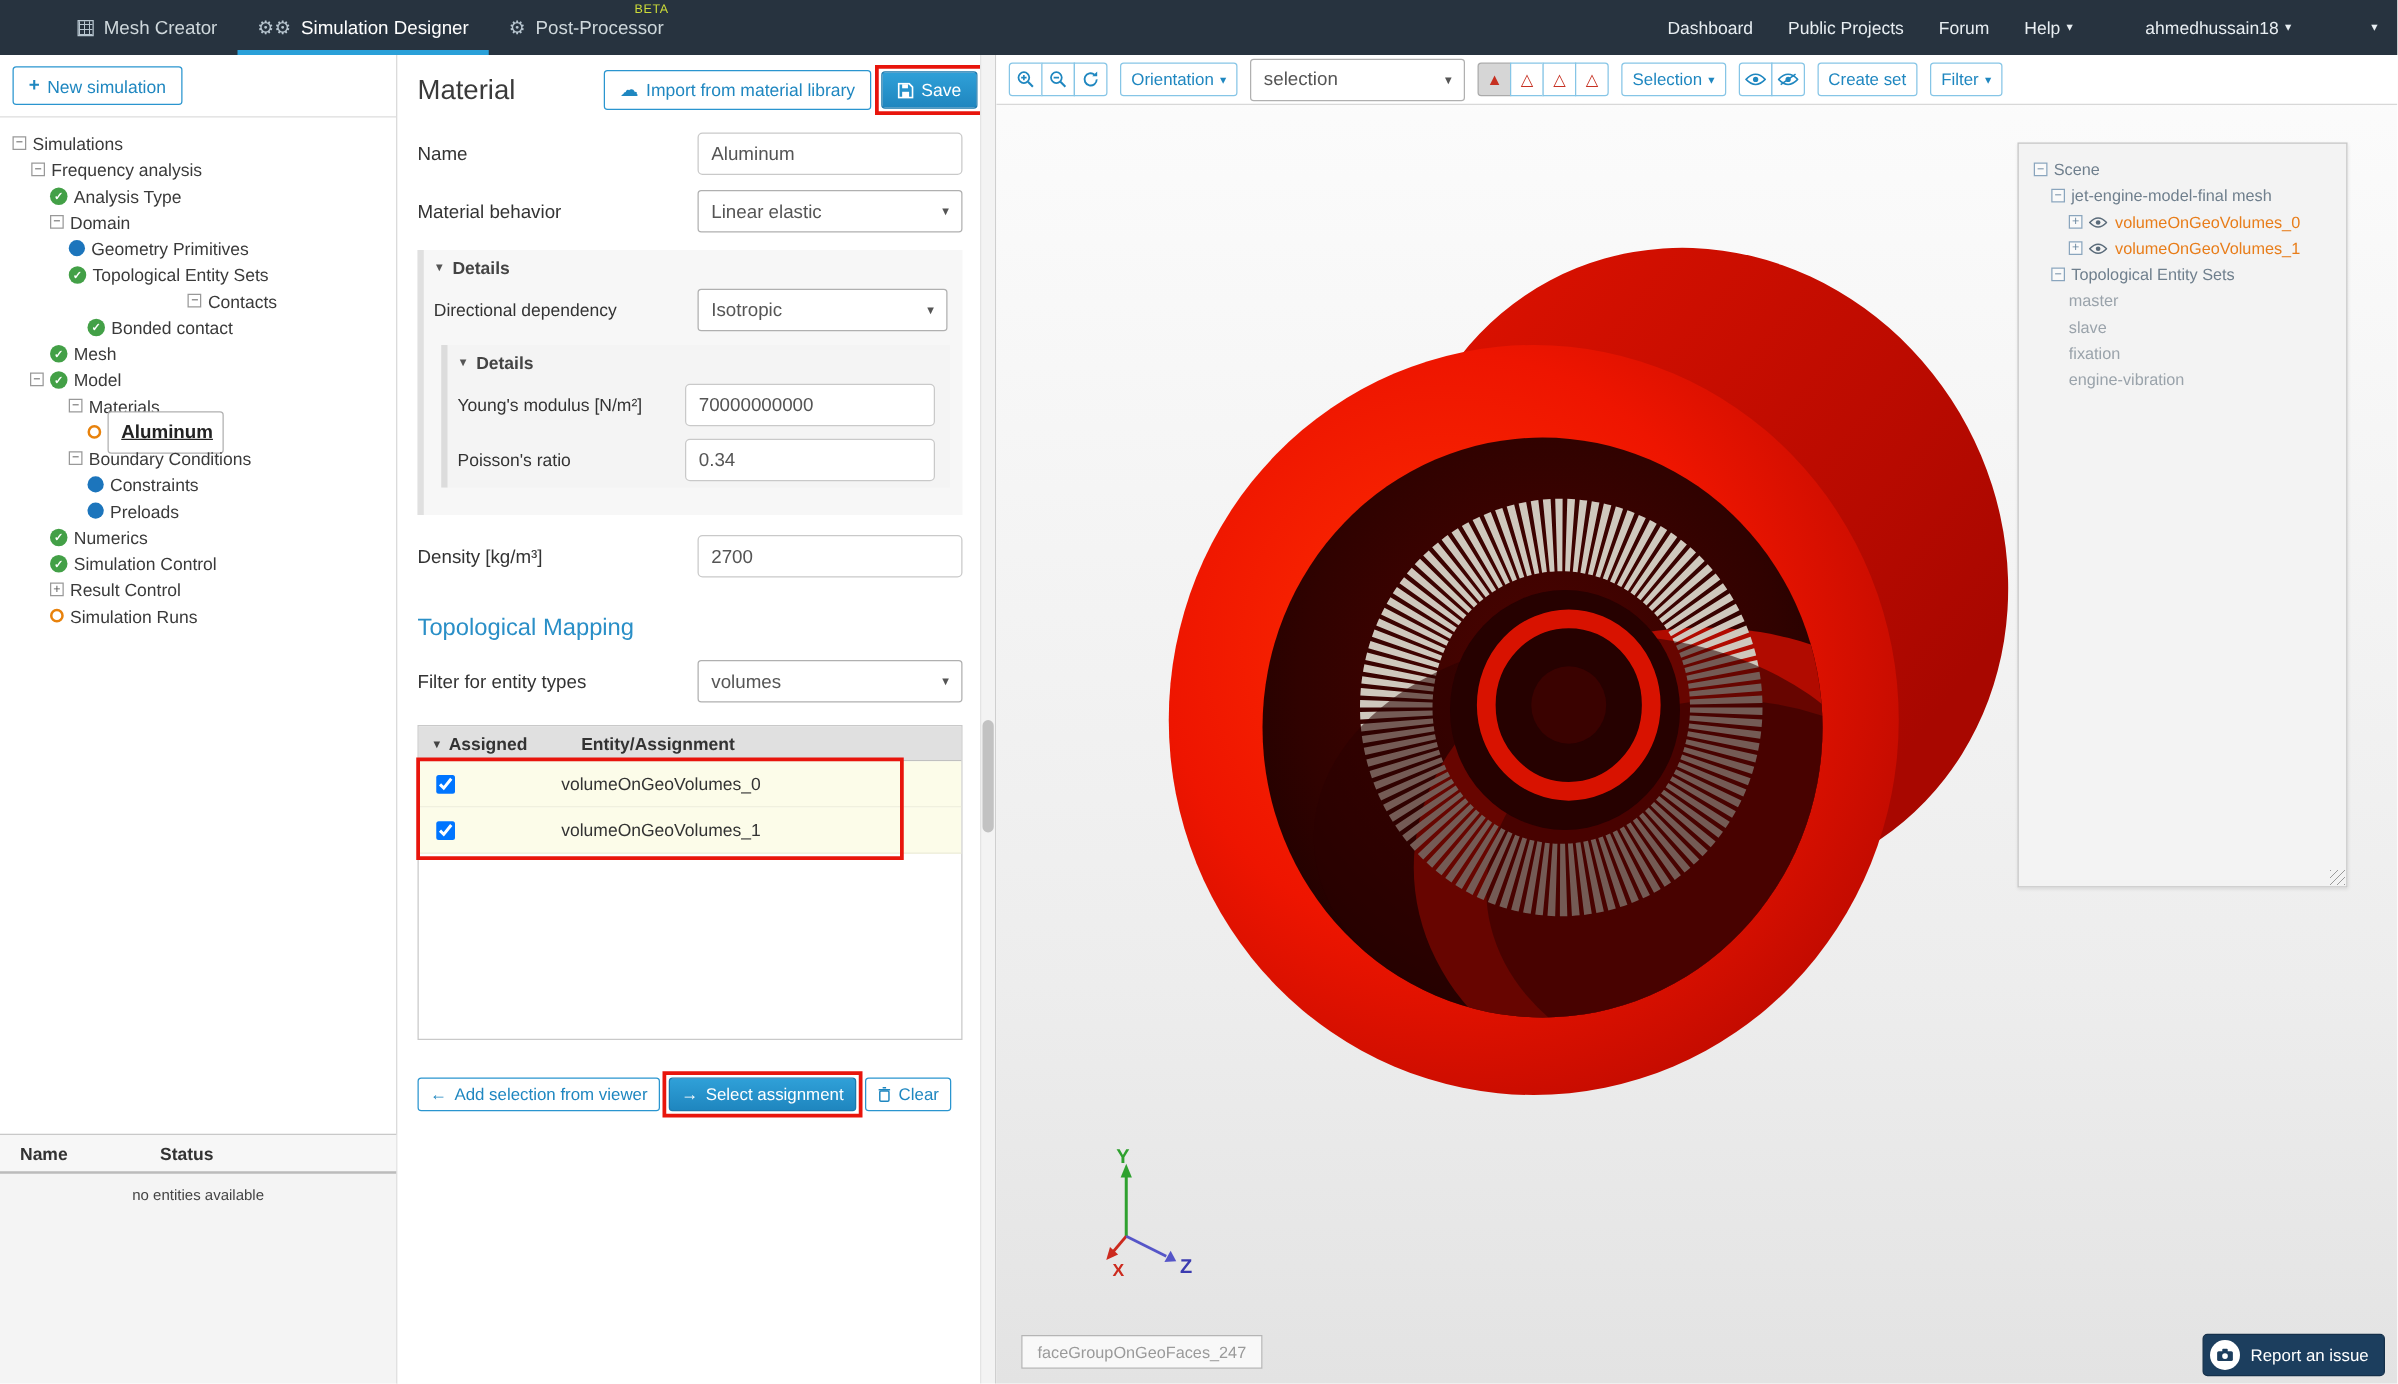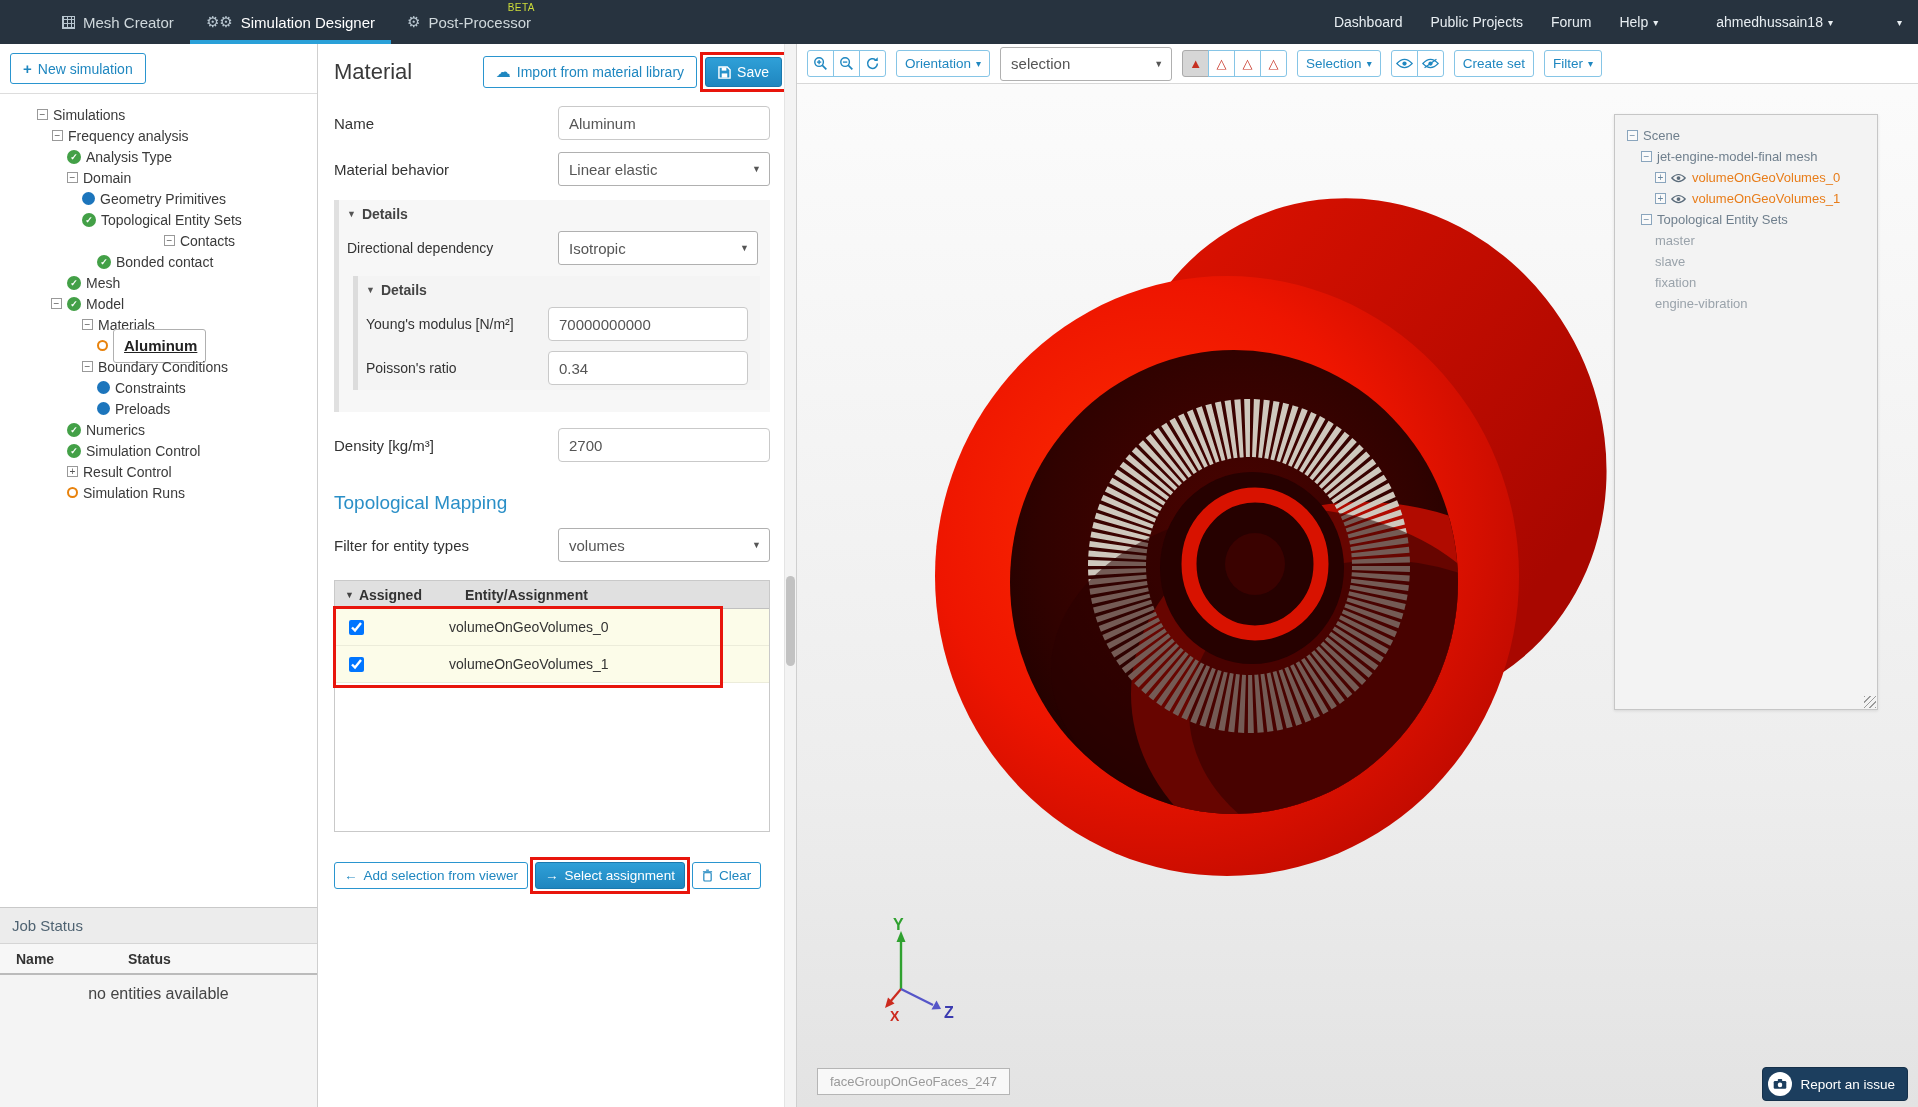--- a/index.html
+++ b/index.html
@@ -31,37 +31,37 @@
   .content { flex:1; display:flex; min-height:0; }
 
   
   .sidebar { width:318px; flex:none; background:#fff; border-right:1px solid #cfcfcf; display:flex; flex-direction:column; }
   .sb-top { padding:9px 10px; border-bottom:1px solid #ddd; flex:none; }
   .btn { display:inline-flex; align-items:center; gap:6px; border-radius:3px; font-size:14px; cursor:pointer; font-family:inherit; }
   .btn.outline { border:1px solid var(--accent); color:var(--accentText); background:#fff; padding:6px 12px; }
   .btn.primary { background:linear-gradient(#2fa0d8,#1f86bf); border:1px solid #1a78ad; color:#fff; padding:6px 12px; }
   .plus-glyph { font-weight:700; font-size:15px; }
   .tree { flex:1; overflow:hidden; padding-top:10px; }
-  .trow { display:flex; align-items:center; height:21px; gap:5px; font-size:14px; color:#3a3a3a; cursor:pointer; white-space:nowrap;margin-left:27px; }
+  .trow { display:flex; align-items:center; height:21px; gap:5px; font-size:14px; color:#3a3a3a; cursor:pointer; white-space:nowrap; }
   .tlabel.sel { font-weight:700; text-decoration:underline; color:#222; }
 
   .tico { display:none; flex:none; }
   .tico.ic-minus, .tico.ic-plus { display:inline-flex; width:11px; height:11px; border:1px solid #999; background:#fff; color:#555; align-items:center; justify-content:center; font-size:10px; line-height:1; }
   .ic-minus::before { content:"\2212"; }
   .ic-plus::before { content:"+"; }
   .tico.ic-check { display:inline-flex; width:14px; height:14px; border-radius:50%; background:#43a047; color:#fff; align-items:center; justify-content:center; }
   .ic-check::before { content:"\2713"; font-size:9px; font-weight:700; }
   .tico.ic-dot { display:inline-flex; width:13px; height:13px; border-radius:50%; background:#1c75bc; }
   .tico.ic-circle-o { display:inline-flex; width:11px; height:11px; border-radius:50%; border:2px solid #e8820c; background:#fff; }
 
   .job-status { flex:none; height:200px; border-top:1px solid #c9c9c9; background:#f4f4f4; display:flex; flex-direction:column; }
   .js-head { padding:9px 12px; font-size:15px; color:#4f6372; background:#ececec; border-bottom:1px solid #d5d5d5; }
   .js-cols { display:flex; padding:7px 0 6px 16px; font-weight:700; font-size:14px; color:#333; border-bottom:2px solid #bbb; background:#f7f7f7; }
   .js-cols span:first-child { width:112px; }
-  .js-empty { text-align:center; padding:10px; font-size:16px; color:#444; flex:1; }
+  .js-empty { text-align:center; padding:10px; font-size:12px; color:#444; flex:1; }
 
   
   .mpanel { width:479px; flex:none; background:#fff; border-right:1px solid #cfcfcf; position:relative; overflow:hidden; }
   .m-head { display:flex; align-items:center; padding:12px 14px 12px 16px; gap:8px; }
   .m-title { font-size:22px; color:#3a3a3a; font-weight:400; flex:1; }
   .anno-wrap { position:relative; display:inline-flex;align-items:flex-end; }
   .btn-anno { position:absolute; inset:-5px -5px; border:3px solid var(--annotation); pointer-events:none; }
   .cloud-ic { font-size:15px; }
 
   .frow { display:flex; align-items:center; padding:6px 26px 6px 16px; }
@@ -290,21 +290,20 @@
           </div>
 
           <div class="trow" style="padding-left: 40px;">
 
             <span class="tico ic-circle-o"></span>
             <span class="tlabel">Simulation Runs</span>
           </div>
         </div>
 
       <div class="job-status">
-        <div class="js-head">Job Status</div>
         <div class="js-cols">
           <span>Name</span>
           <span>Status</span>
         </div>
         <div class="js-empty">no entities available</div>
       </div>
     </aside>
 
     <section class="mpanel">
       <div class="m-head">

